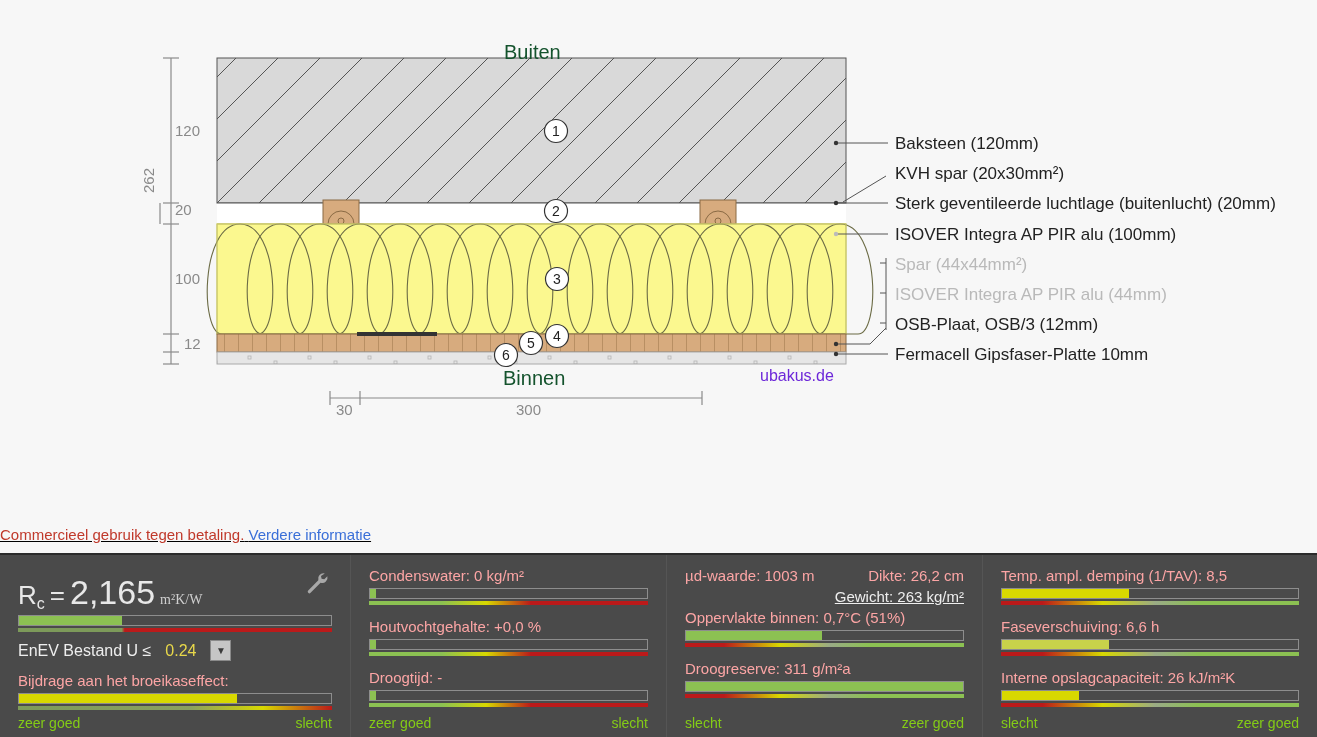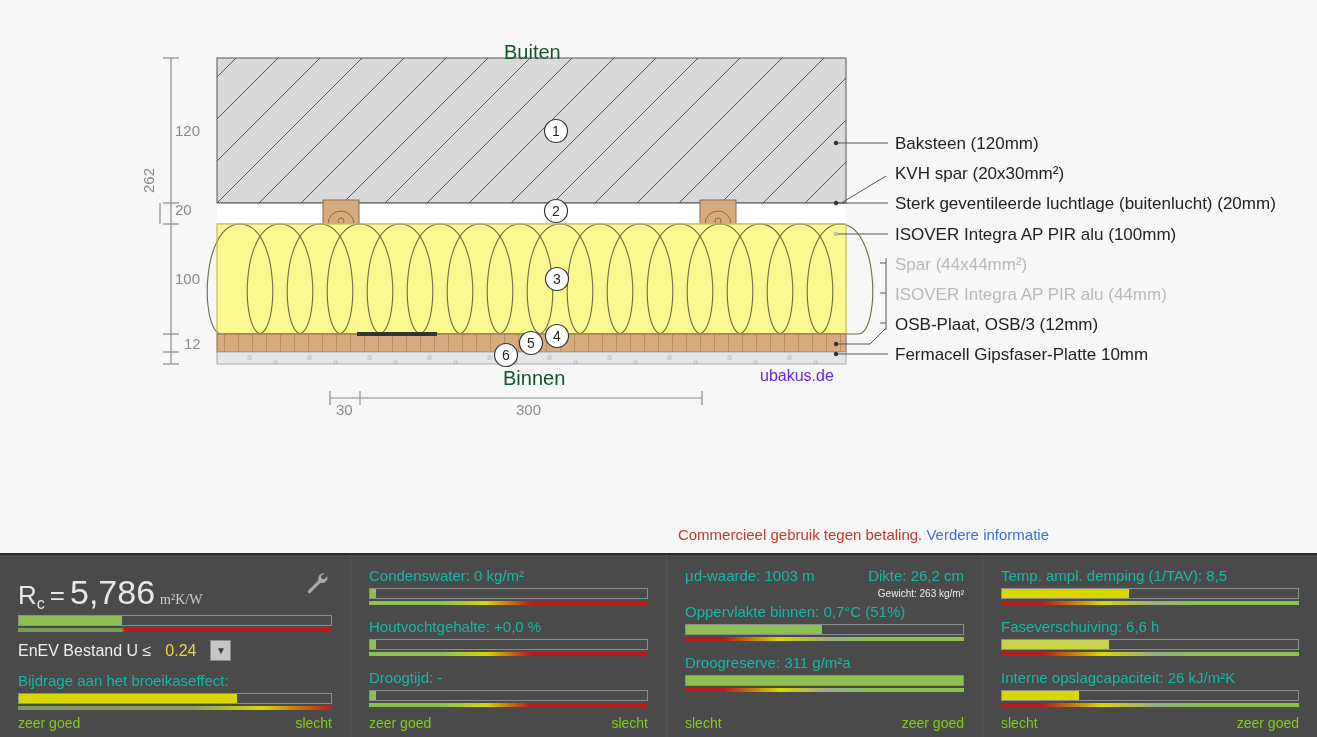--- a/index.html
+++ b/index.html
@@ -34,21 +34,21 @@
     left:140px;top:193px;
     font-size:15px;color:#8a8a8a;
     transform:rotate(-90deg);
     transform-origin:left top;
     white-space:nowrap;
   }
 
   
   #commercial{
     position:absolute;left:0;top:526px;width:1049px;
-    text-align:right;font-size:15px;
+    text-align:left;font-size:15px;text-decoration:underline;
   }
   #commercial .red{color:#c0392b;}
   #commercial .blue{color:#3a6fd8;text-decoration:none;}
 
   
   #results{
     position:absolute;left:0;top:553px;width:1317px;height:184px;
     background:#4a4a4a;
     border-top:2px solid #2b2b2b;
     display:flex;
@@ -67,25 +67,25 @@
   .rc-line{
     font-size:18px;color:#e8e8e8;letter-spacing:0;
     margin:6px 0 2px 0;white-space:nowrap;
   }
   .rc-line .rc-r{font-size:26px;}
   .rc-line .rc-sub{font-size:16px;vertical-align:-5px;}
   .rc-line .rc-val{font-size:34px;}
   .rc-line .rc-unit{font-size:14px;color:#cfcfcf;font-family:Liberation Serif, serif;}
 
   .metric-label{
-    font-size:15px;color:#14b8a6;white-space:nowrap;
+    font-size:15px;color:#fca5a5;white-space:nowrap;
     margin:0 0 4px 0;
   }
   .metric-label.tworow{display:flex;justify-content:space-between;}
-  .metric-right{text-align:right;font-size:10px;color:#eee;margin-bottom:4px;}
+  .metric-right{text-align:right;font-size:15px;color:#eee;margin-bottom:4px;text-decoration:underline;}
 
   .bar-wrap{margin-bottom:4px;}
   .bar-track{
     height:11px;background:#4a4a4a;border:1px solid #8d8d8d;
     position:relative;box-sizing:border-box;
   }
   .bar-fill{height:100%;position:absolute;left:0;top:0;}
   .bar-scale{height:4px;margin-top:2px;}
 
   .enev{
@@ -276,21 +276,21 @@
     <a class="blue" href="#">Verdere informatie</a>
   </div>
 </div>
 
 <div id="results">
 
   <div class="res-col c1">
     <div class="rc-line">
       <span class="rc-r">R</span><span class="rc-sub">c</span>
       <span class="rc-r">=</span>
-      <span class="rc-val">5,786</span>
+      <span class="rc-val">2,165</span>
       <span class="rc-unit">m²K/W</span>
     </div>
 
     <svg class="wrench" viewBox="0 0 24 24">
       <path d="M20.2 4.6a5.2 5.2 0 0 0-6.3 6.6L4.1 21a1.6 1.6 0 0 0 2.3 2.3l9.7-9.8a5.2 5.2 0 0 0 6.6-6.3l-3 3-2.6-.6-.6-2.6z" transform="translate(0,-2) scale(0.95)" fill="#a8a8a8"></path>
     </svg>
 
     <div class="bar-wrap">
       <div class="bar-track">
         <div class="bar-fill" id="rcFill" style="width: 33%; background: rgb(140, 193, 82);"></div>

